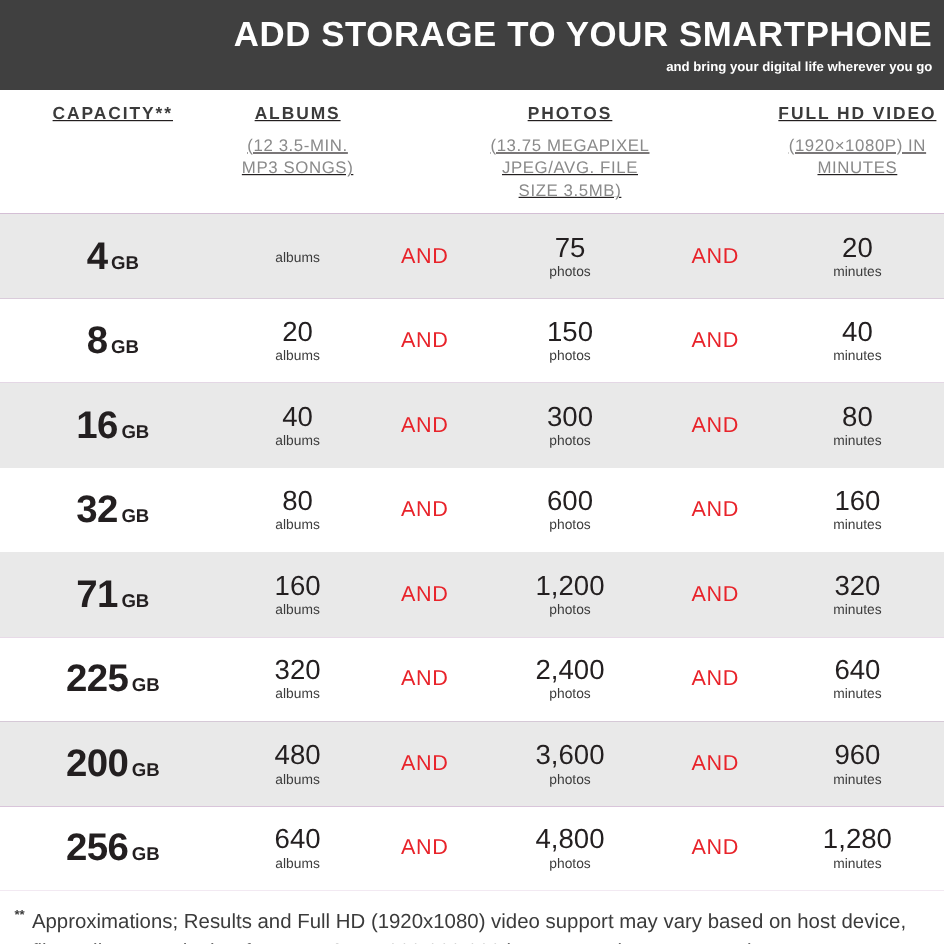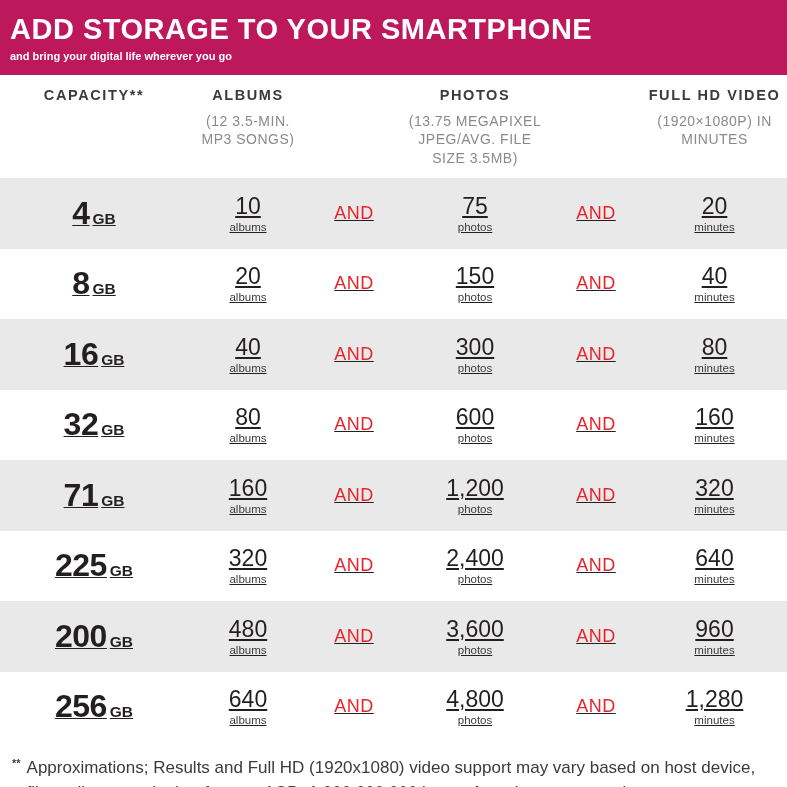--- a/index.html
+++ b/index.html
@@ -16,24 +16,24 @@
   }
   .page {
     width: 787px;
     height: 787px;
     position: relative;
     box-sizing: border-box;
   }
 
   
   .banner {
-    background: #be185d;
+    background: #404040;
     color: #ffffff;
     padding: 14px 10px 12px 10px;
-    text-align: left;
+    text-align: right;
   }
   .banner-title {
     font-size: 29px;
     font-weight: bold;
     letter-spacing: 0.5px;
     line-height: 1.05;
     text-transform: uppercase;
   }
   .banner-sub {
     font-size: 11px;
@@ -41,20 +41,21 @@
     margin-top: 6px;
     line-height: 1.1;
   }
 
   
   .head-row {
     display: flex;
     align-items: flex-start;
     padding: 12px 0 10px 0;
     background: #ffffff;
+    text-decoration: underline;
   }
   .col {
     box-sizing: border-box;
     text-align: center;
   }
   .col-cap   { width: 188px; }
   .col-alb   { width: 120px; }
   .col-and1  { width: 92px; }
   .col-pho   { width: 150px; }
   .col-and2  { width: 92px; }
@@ -78,21 +79,21 @@
     font-size: 14px;
     line-height: 1.35;
     letter-spacing: 0.5px;
     color: #8a8a8a;
     margin-top: 9px;
     padding: 0 4px;
     text-transform: uppercase;
   }
 
   
-  .rows { background: #701a75; text-decoration: underline; }
+  .rows { background: #701a75; }
   .row {
     display: flex;
     align-items: center;
     height: 70.5px;
   }
   .row.shade { background: #e9e9e9; }
   .row.plain { background: #ffffff; }
 
   .cap-cell {
     width: 188px;
@@ -180,21 +181,20 @@
     <div class="col col-vid">
       <div class="head-main">FULL HD VIDEO</div>
       <div class="head-note">(1920×1080p) IN MINUTES</div>
     </div>
   </div>
 
   <div class="rows" id="rows">
       <div class="row shade">
         <div class="cap-cell"><span class="cap-num">4</span><span class="cap-unit">GB</span></div>
         <div class="val-cell col-alb">
-          <div class="val-num">10</div>
           <div class="val-lbl">albums</div>
         </div>
         <div class="and-cell col-and1">AND</div>
         <div class="val-cell col-pho">
           <div class="val-num">75</div>
           <div class="val-lbl">photos</div>
         </div>
         <div class="and-cell col-and2">AND</div>
         <div class="val-cell col-vid">
           <div class="val-num">20</div>

